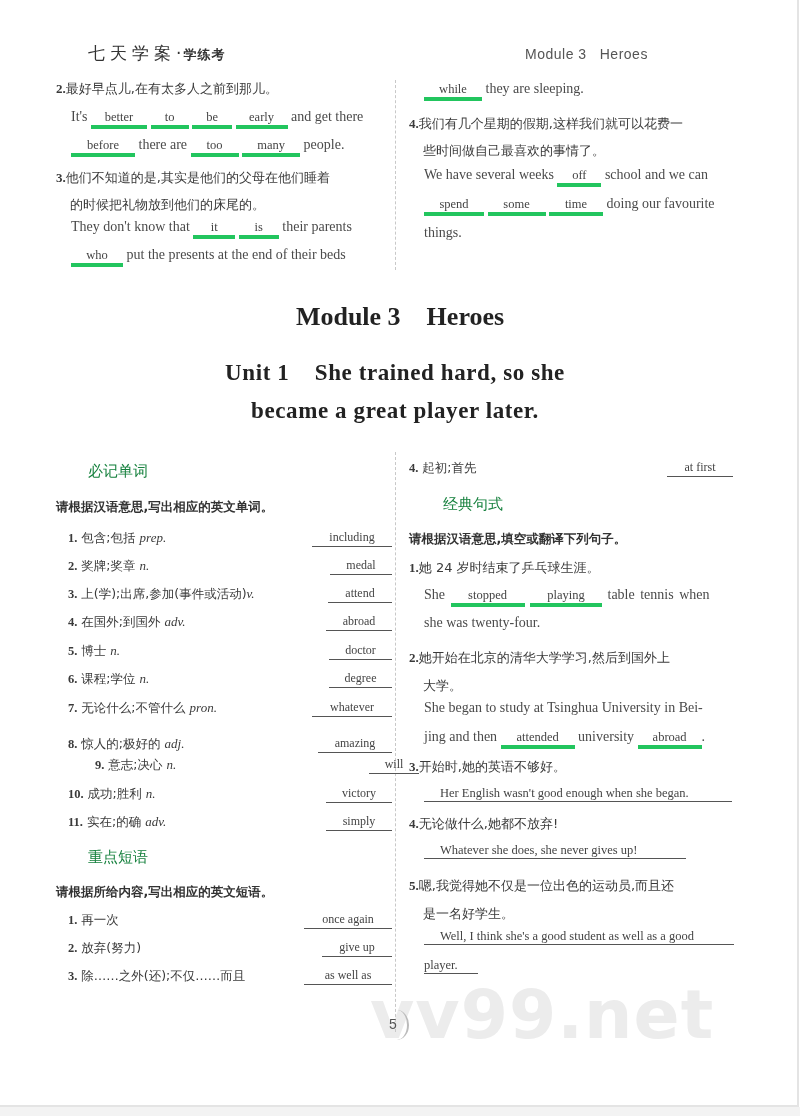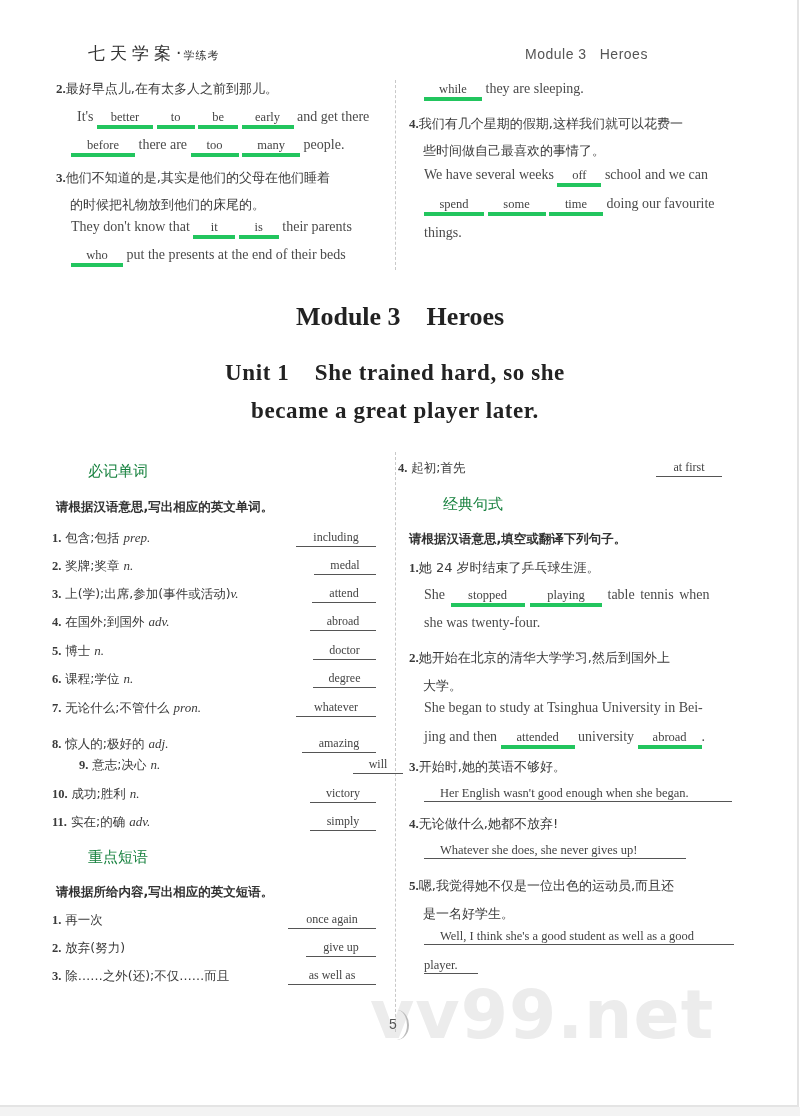--- a/index.html
+++ b/index.html
@@ -13,37 +13,37 @@
     position: absolute; left: 0; top: 0; width: 797px; height: 1105px;
     border-right: 2px solid #e4e4e4; border-bottom: 2px solid #e4e4e4;
     background: #fff;
   }
   .bottom-strip {
     position: absolute; left: 0; top: 1107px; width: 800px; height: 9px; background: #f3f3f3;
   }
   .abs { position: absolute; }
   .cn { font-family: "DejaVu Sans", sans-serif; }
   .header-left { left: 88px; top: 42px; font-size: 17px; letter-spacing: 5px; color: #333; font-family: "DejaVu Sans", sans-serif; }
-  .header-left .sub { font-size: 11px; letter-spacing: 1px; font-weight: normal; }
+  .header-left .sub { font-size: 13px; letter-spacing: 1px; font-weight: bold; }
   .header-right { left: 525px; top: 46px; font-size: 14px; color: #555; font-family: "Liberation Sans", sans-serif; letter-spacing: 0.5px; }
   .divider {
     position: absolute; left: 395px; width: 0; border-left: 1px dashed #c8c8c8;
   }
   .q { font-size: 13px; line-height: 1; }
   .num { font-weight: bold; font-family: "Liberation Serif", serif; }
   .en { font-size: 14px; color: #4a4a4a; }
   .blank {
     display: inline-block; border-bottom: 4px solid #22c55e; text-align: center;
     font-size: 12.5px; color: #444; padding: 0 2px; line-height: 1.1;
   }
   .title-main { left: 0; width: 800px; top: 302px; text-align: center; font-size: 26px; font-weight: bold; color: #222; }
   .title-unit { left: 0; width: 790px; text-align: center; font-size: 23px; font-weight: bold; color: #222; letter-spacing: 0.6px; }
   .section-head { font-size: 15px; color: #15803d; font-family: "DejaVu Sans", sans-serif; }
   .instr { font-size: 12.5px; font-weight: bold; color: #333; font-family: "DejaVu Sans", sans-serif; }
-  .vocab-row { left: 52px; width: 324px; height: 20px; }
+  .vocab-row { left: 68px; width: 324px; height: 20px; }
   .vocab-row .lbl { position: absolute; left: 0; top: 0; font-size: 12.5px; }
   .vocab-row .ans {
     position: absolute; right: 0; top: 0; border-bottom: 1px solid #555;
     text-align: center; font-size: 12px; color: #444; padding-bottom: 1px;
   }
   .pos { font-style: italic; font-family: "Liberation Serif", serif; font-size: 13px; }
   .watermark {
     left: 370px; top: 975px; font-size: 68px; font-weight: bold; color: #ececec;
     font-family: "DejaVu Sans", sans-serif; letter-spacing: 1px;
   }
@@ -70,21 +70,21 @@
   <span>七天学案</span><span style="letter-spacing:2px">·</span><span class="sub">学练考</span>
 </div>
 <div class="abs header-right" style="white-space:pre">Module 3   Heroes</div>
 
 <div class="divider" style="top:80px;height:190px;"></div>
 <div class="divider" style="top:452px;height:580px;"></div>
 
 <div class="abs q cn" style="left:56px;top:82px;font-size:13px;">
   <span class="num">2.</span><span>最好早点儿,在有太多人之前到那儿。</span>
 </div>
-<div class="abs en" style="left:77px;top:109px;">
+<div class="abs en" style="left:71px;top:109px;">
   <span>It's</span>
   <span class="blank" style="width:52px">better</span>
   <span class="blank" style="width:34px">to</span>
   <span class="blank" style="width:36px">be</span>
   <span class="blank" style="width:48px">early</span>
   <span>and get there</span>
 </div>
 <div class="abs en" style="left:71px;top:137px;">
   <span class="blank" style="width:60px">before</span>
   <span>there are</span>
@@ -190,21 +190,21 @@
 </div>
 <div class="abs vocab-row" style="top:940px;">
   <span class="lbl cn"><span class="num">2.</span> <span>放弃(努力)</span></span>
   <span class="ans" style="width:70px">give up</span>
 </div>
 <div class="abs vocab-row" style="top:968px;">
   <span class="lbl cn"><span class="num">3.</span> <span>除……之外(还);不仅……而且</span></span>
   <span class="ans" style="width:88px">as well as</span>
 </div>
 
-<div class="abs vocab-row" style="left:398px;width:324px;top:460px;">
+<div class="abs vocab-row" style="left:409px;width:324px;top:460px;">
   <span class="lbl cn"><span class="num">4.</span> <span>起初;首先</span></span>
   <span class="ans" style="width:66px">at first</span>
 </div>
 
 <div class="abs section-head" style="left:443px;top:495px;">经典句式</div>
 <div class="abs instr" style="left:409px;top:531px;">请根据汉语意思,填空或翻译下列句子。</div>
 
 <div class="abs cn" style="left:409px;top:559px;font-size:13px;">
   <span class="num">1.</span><span>她 24 岁时结束了乒乓球生涯。</span>
 </div>

